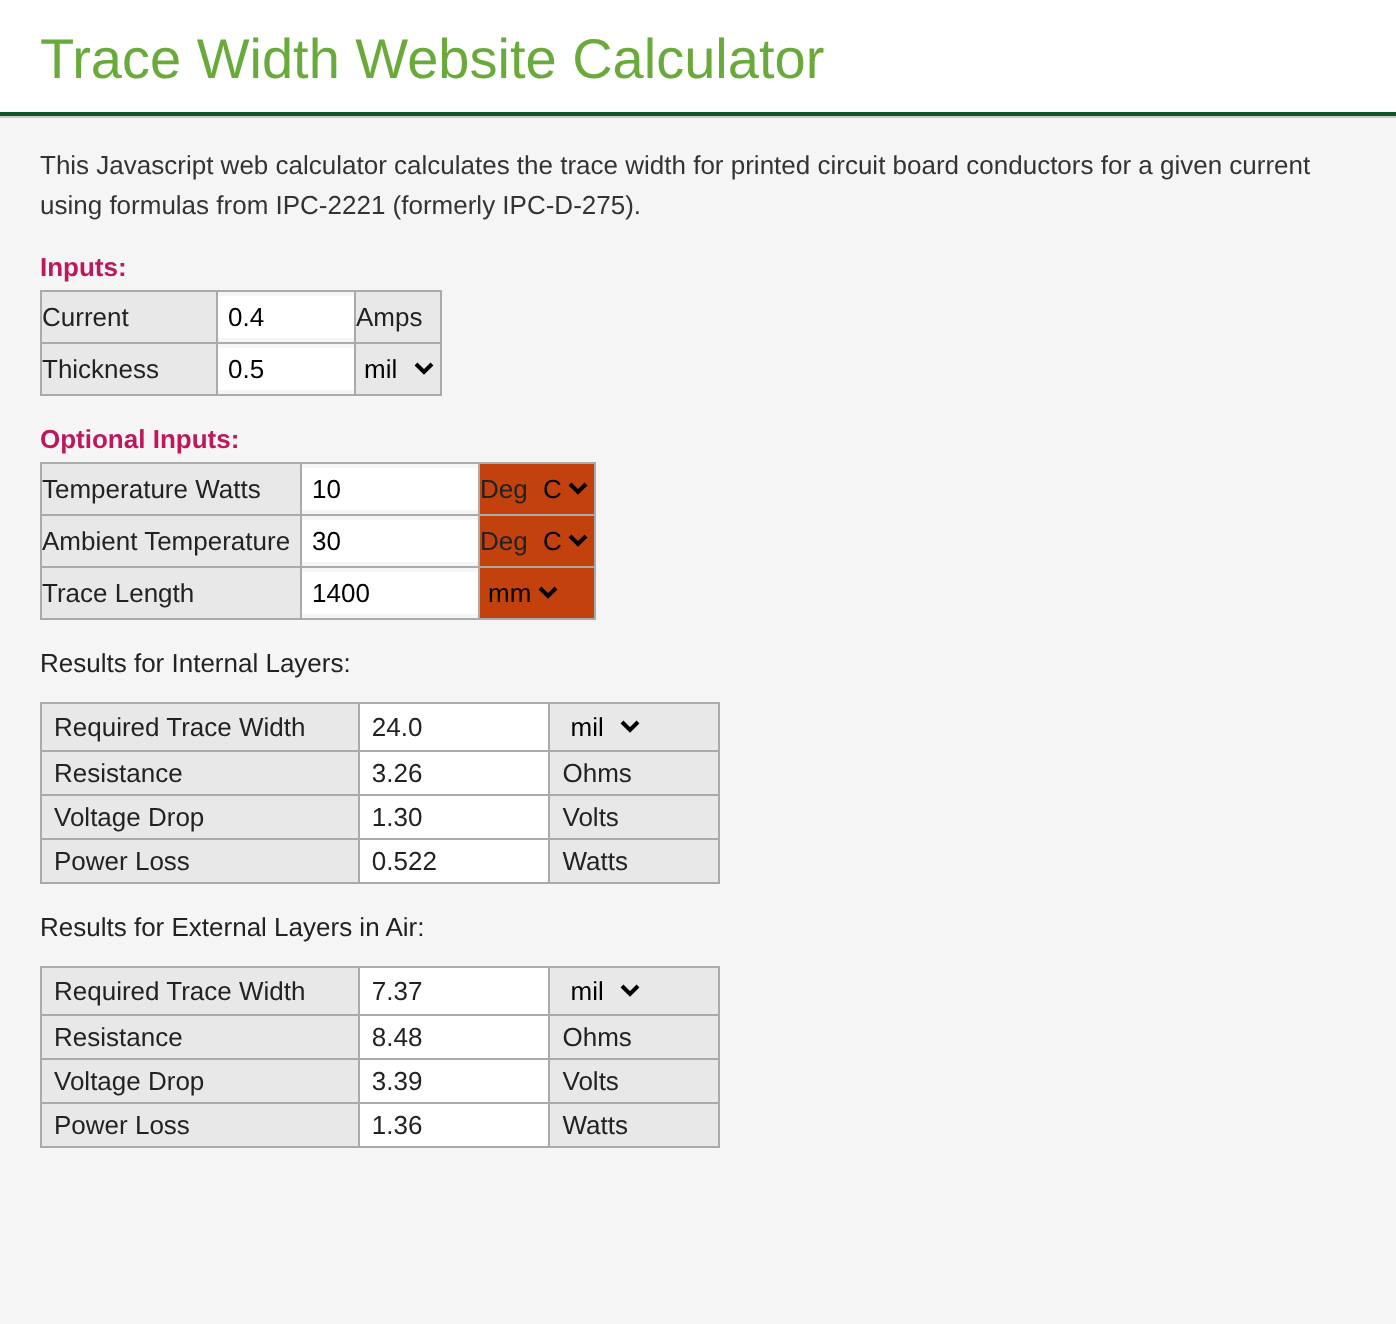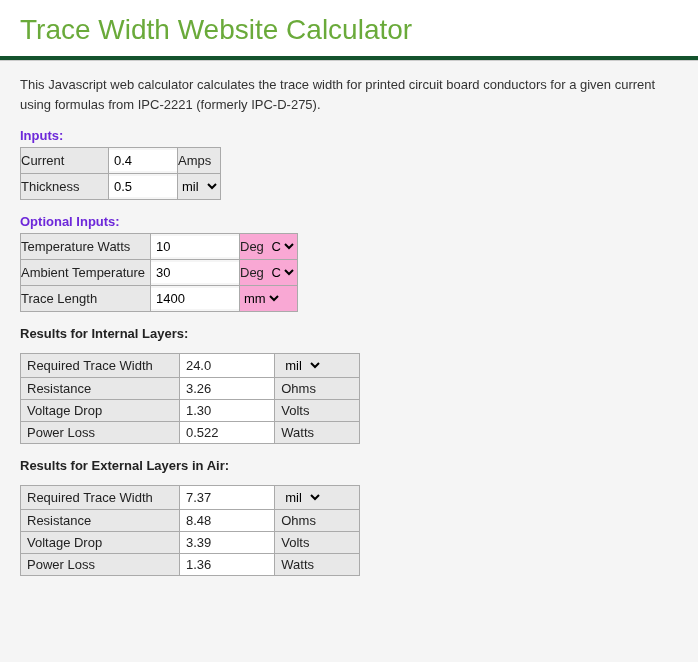--- a/index.html
+++ b/index.html
@@ -12,21 +12,21 @@
     .page-wrapper {
       background: #f5f5f5;
       max-width: 698px;
       min-height: 662px;
       margin: 0 auto;
       padding-bottom: 30px;
     }
     .header {
       background: #fff;
       padding: 14px 20px 10px 20px;
-      border-bottom: 4px solid #14532d;
+      border-bottom: 2px solid #14532d;
     }
     .header h1 {
       font-size: 28px;
       font-weight: normal;
       color: #6aaa3a;
     }
     .divider {
       border: none;
       border-top: 1px solid #ccc;
       margin: 0;
@@ -37,21 +37,21 @@
     .description {
       font-size: 13px;
       color: #333;
       margin-bottom: 14px;
       line-height: 1.5;
     }
     .section-label {
       font-weight: bold;
       font-size: 13px;
       margin-bottom: 6px;
-      color: #6d28d9;
+      color: #be185d;
     }
     table.inputs-table {
       border-collapse: collapse;
       margin-bottom: 14px;
     }
     table.inputs-table td {
       padding: 2px 0;
     }
     .label-cell {
       width: 88px;
@@ -111,40 +111,40 @@
       white-space: nowrap;
     }
     .result-unit select {
       border: none;
       background: transparent;
       font-size: 13px;
       padding: 0;
       outline: none;
     }
     .results-heading {
-      font-weight: bold;
+      font-weight: normal;
       font-size: 13px;
       margin-top: 10px;
       margin-bottom: 6px;
       color: #222;
     }
     .optional-table td {
       border: 1px solid #aaa;
       padding: 3px 4px;
       font-size: 13px;
     }
     .optional-table .label-cell {
       background: #e8e8e8;
       width: 130px;
     }
     .optional-table .input-cell input {
       width: 88px;
     }
     .optional-table .unit-cell {
-      background: #f9a8d4;
+      background: #c2410c;
       margin-left: 12px;
     }
     .section-spacer {
       margin-bottom: 4px;
     }
   </style>
 </head>
 <body>
 
 <div class="page-wrapper">

